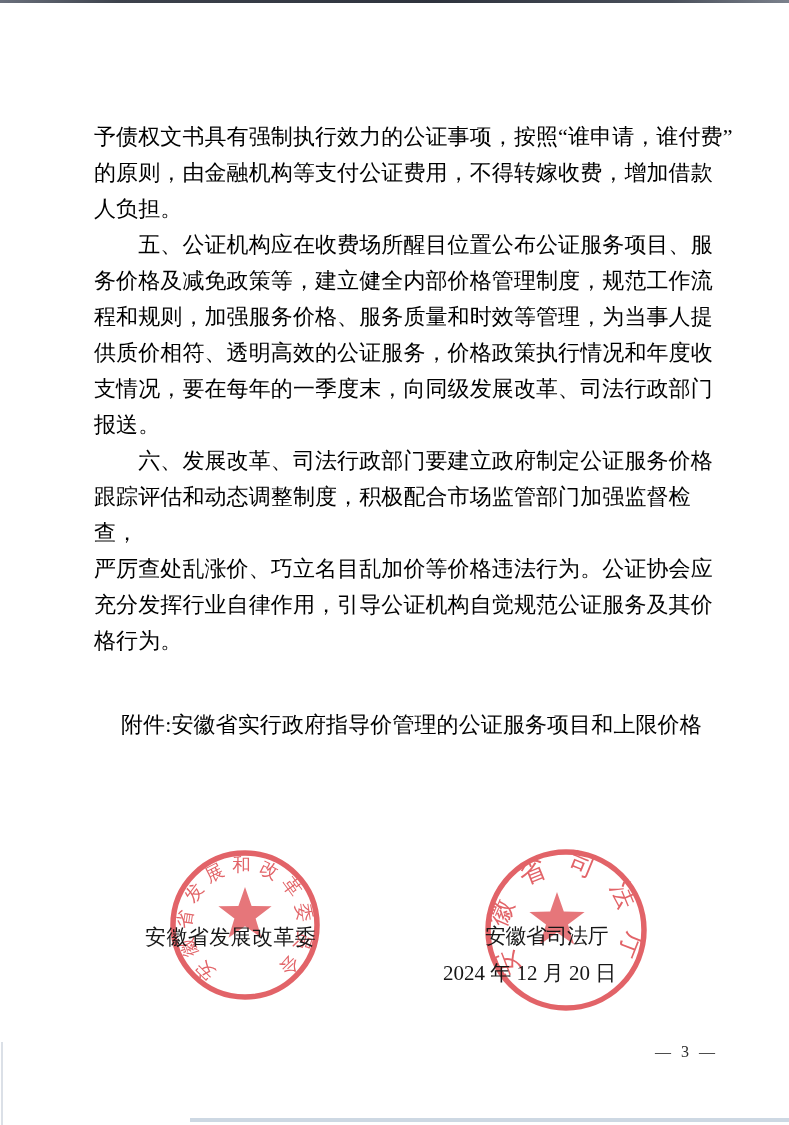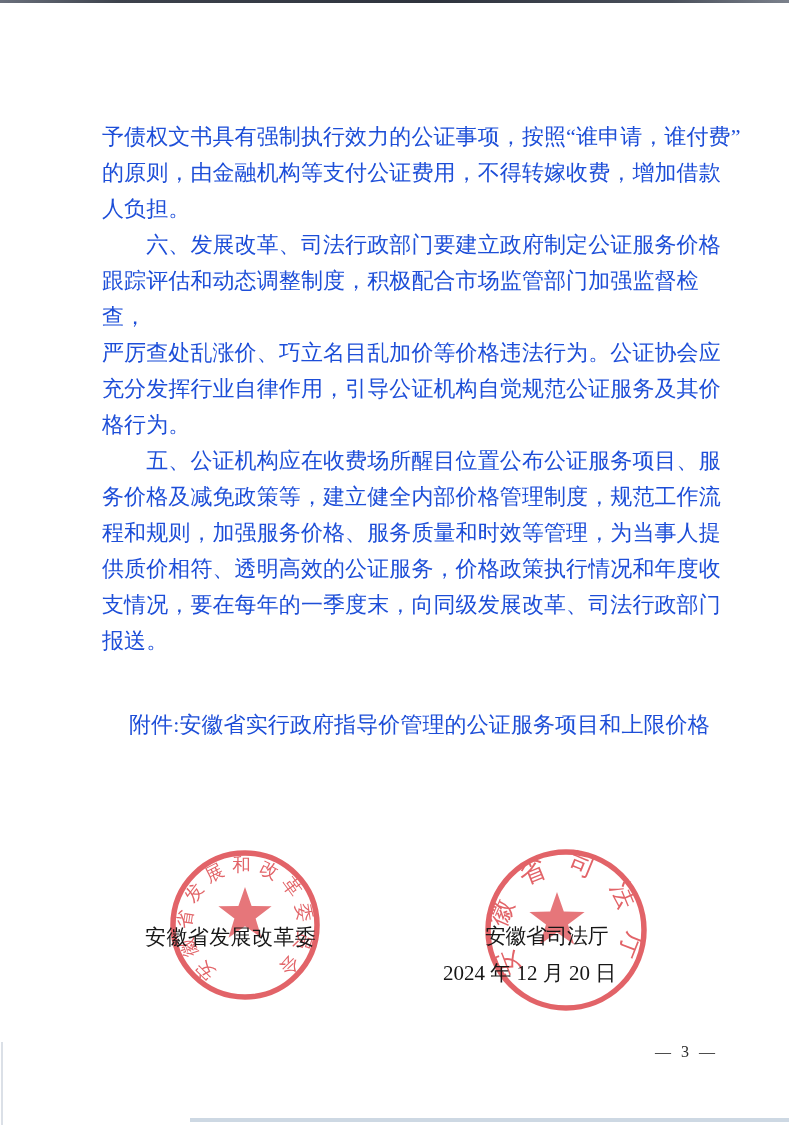--- a/index.html
+++ b/index.html
@@ -16,22 +16,22 @@
   }
   .scan-edge-bottom {
     position: absolute; top: 1118px; left: 190px; width: 599px; height: 4px;
     background: #cdd8e3;
   }
   .scan-edge-left {
     position: absolute; top: 1042px; left: 1px; width: 2px; height: 83px;
     background: #dbe0e7;
   }
   .doc-body {
-    position: absolute; left: 102px; top: 119px; width: 640px;
-    font-size: 22px; line-height: 36px; color: #1d4ed8;
+    position: absolute; left: 94px; top: 119px; width: 640px;
+    font-size: 22px; line-height: 36px; color: #000000;
     text-align: left; letter-spacing: 0.1px;
   }
   .doc-body p {
     margin: 0; white-space: pre-line;
   }
   .doc-body p.attachment {
     margin-top: 48px; text-indent: 27px;
   }
   .sig-text {
     position: absolute; font-size: 21px; color: #161616;
@@ -54,31 +54,31 @@
 </style>
 </head>
 <body>
 
 <div class="scan-edge-top"></div>
 
 <div class="doc-body">
   <p>予债权文书具有强制执行效力的公证事项，按照“谁申请，谁付费”
 的原则，由金融机构等支付公证费用，不得转嫁收费，增加借款
 人负担。</p>
-  <p>　　六、发展改革、司法行政部门要建立政府制定公证服务价格
-跟踪评估和动态调整制度，积极配合市场监管部门加强监督检查，
-严厉查处乱涨价、巧立名目乱加价等价格违法行为。公证协会应
-充分发挥行业自律作用，引导公证机构自觉规范公证服务及其价
-格行为。</p>
   <p>　　五、公证机构应在收费场所醒目位置公布公证服务项目、服
 务价格及减免政策等，建立健全内部价格管理制度，规范工作流
 程和规则，加强服务价格、服务质量和时效等管理，为当事人提
 供质价相符、透明高效的公证服务，价格政策执行情况和年度收
 支情况，要在每年的一季度末，向同级发展改革、司法行政部门
 报送。</p>
+  <p>　　六、发展改革、司法行政部门要建立政府制定公证服务价格
+跟踪评估和动态调整制度，积极配合市场监管部门加强监督检查，
+严厉查处乱涨价、巧立名目乱加价等价格违法行为。公证协会应
+充分发挥行业自律作用，引导公证机构自觉规范公证服务及其价
+格行为。</p>
   <p class="attachment">附件:安徽省实行政府指导价管理的公证服务项目和上限价格</p>
 </div>
 
 <svg class="seal" id="seal-left" width="170" height="170" viewBox="0 0 170 170">
   <g fill="none" stroke="#dc4247">
     <circle cx="85" cy="85" r="72" stroke-width="5.5"></circle>
   </g>
   <polygon fill="#dd4a4f" fill-opacity="0.92" transform="translate(85,75)" points="0,-28 6.6,-9.1 26.6,-8.7 10.6,3.5 16.5,22.7 0,11.2 -16.5,22.7 -10.6,3.5 -26.6,-8.7 -6.6,-9.1"></polygon>
   <path id="ring-path-left" fill="none" d="M 58 131.8 A 54 54 0 1 1 112 131.8"></path>
   <text font-size="18.5" fill="#dc4247" letter-spacing="7" font-family="Liberation Serif, DejaVu Serif, serif">

